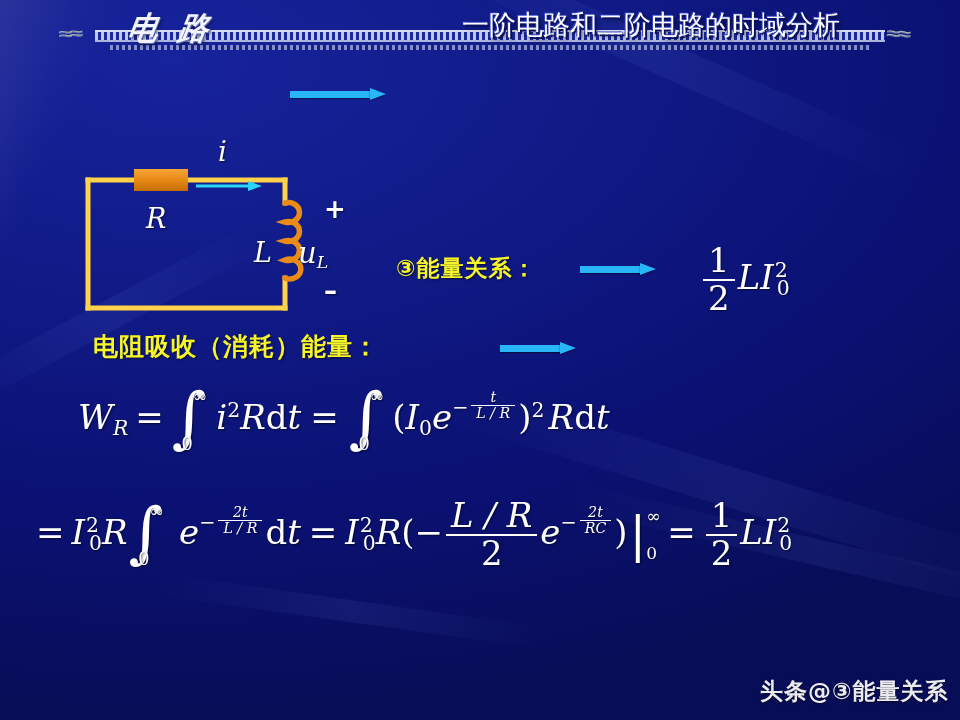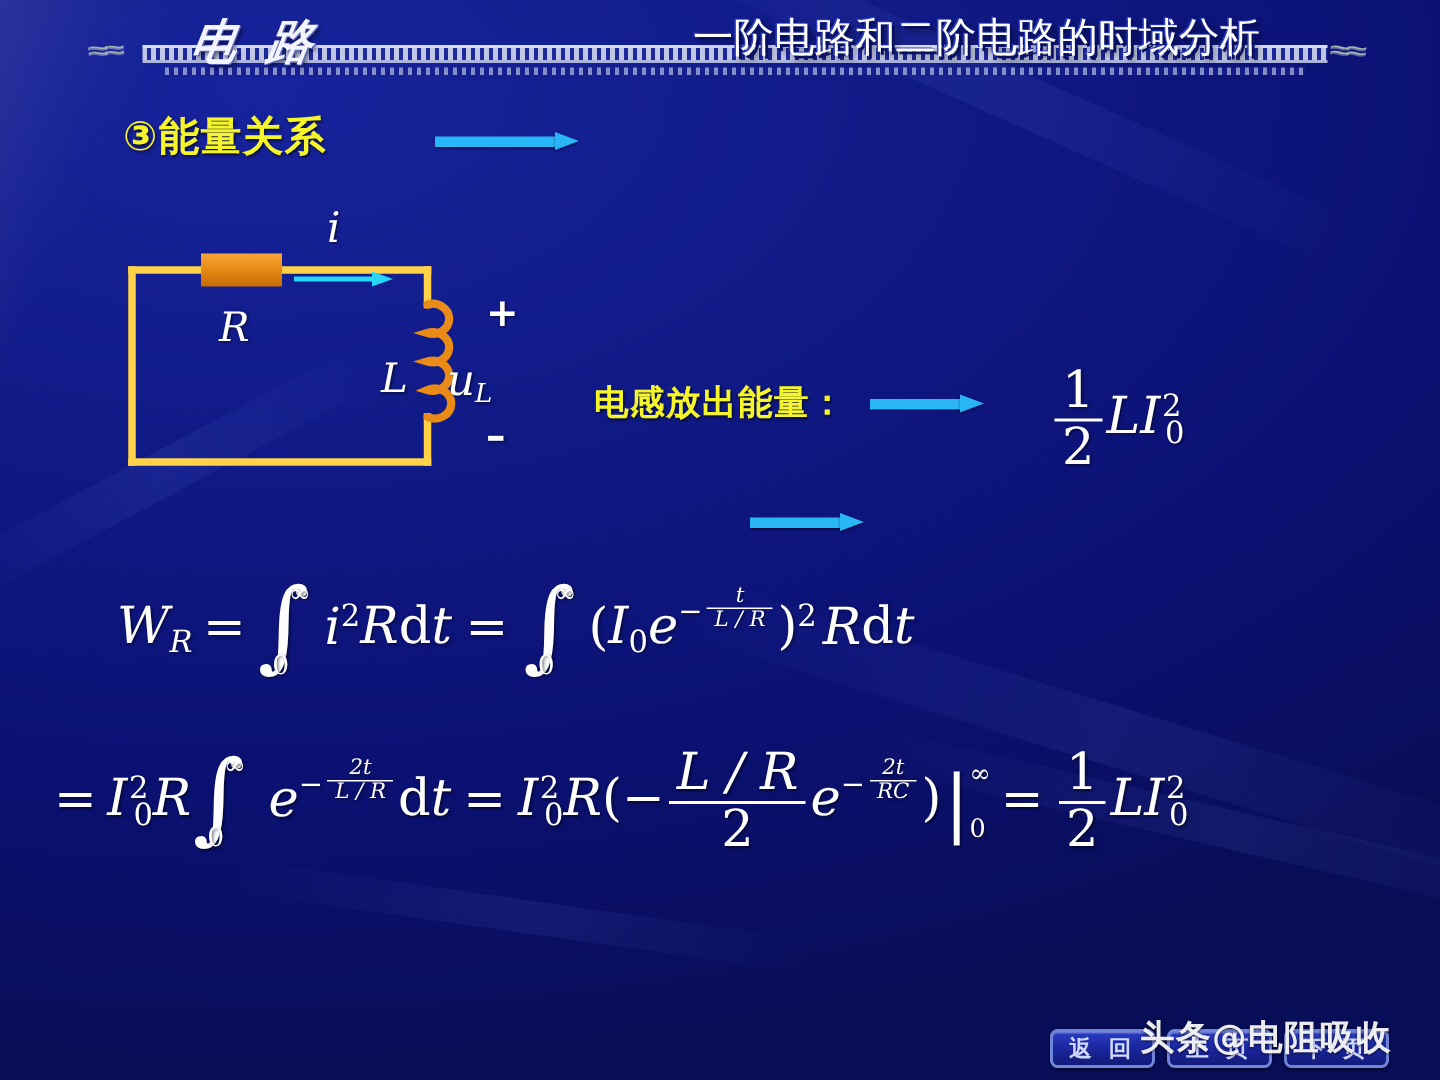--- a/index.html
+++ b/index.html
@@ -287,21 +287,20 @@
 
   <div id="header">
     <div class="hdr-rule"></div>
     <div class="hdr-rule2"></div>
     <div class="hdr-flourish left">≈≈</div>
     <div class="hdr-flourish right">≈≈</div>
     <div id="brand-logo">电 路</div>
     <div id="header-title">一阶电路和二阶电路的时域分析</div>
   </div>
 
-  <div class="cn-yellow" id="item3-label">③能量关系</div>
 
   <div class="arrow" id="arrow-item3">
     <div class="shaft"></div>
       <div class="head"></div>
   </div>
 
 
 
   <div id="circuit">
     <svg width="300" height="195" viewBox="0 0 300 195">
@@ -351,40 +350,36 @@
     <div style="position:absolute;left:226px;top:96px;font-family:'DejaVu Serif','Liberation Serif',serif;
                 font-style:italic;font-size:29px;color:#fff;text-shadow:1px 1px 2px rgba(0,0,0,0.6);"><span>u</span><sub>L</sub></div>
 
     <div style="position:absolute;left:252px;top:54px;font-family:'DejaVu Sans','Liberation Sans',sans-serif;
                 font-size:26px;font-weight:bold;color:#fff;text-shadow:1px 1px 2px rgba(0,0,0,0.6);">+</div>
 
     <div style="position:absolute;left:252px;top:136px;font-family:'DejaVu Sans','Liberation Sans',sans-serif;
                 font-size:26px;font-weight:bold;color:#fff;text-shadow:1px 1px 2px rgba(0,0,0,0.6);">–</div>
   </div>
 
-  <div class="cn-yellow" id="ind-energy-label">电感放出能量：</div>
+  <div class="cn-yellow" id="ind-energy-label">③能量关系：</div>
 
   <div class="arrow" id="arrow-ind">
     <div class="shaft"></div>
       <div class="head"></div>
   </div>
 
   <div class="math" id="eq-ind-energy"><span class="frac"><span class="num mup">1</span><span class="den mup">2</span></span><span class="mi">LI</span><sup style="margin-left:1px">2</sup><sub style="margin-left:-11px;font-style:normal">0</sub></div>
 
+  <div class="cn-yellow" id="res-energy-label">电阻吸收（消耗）能量：</div>
 
   <div class="arrow" id="arrow-res">
     <div class="shaft"></div>
       <div class="head"></div>
   </div>
 
   <div class="math" id="eq-wr-line1"><span class="mi">W</span><sub>R</sub><span class="mup" style="margin:0 7px">=</span><span class="intg"><span class="sym">∫</span><span class="lim-top">∞</span><span class="lim-bot">0</span></span><span class="mi" style="margin-left:7px">i</span><sup>2</sup><span class="mi">R</span><span class="mup">d</span><span class="mi">t</span><span class="mup" style="margin:0 9px">=</span><span class="intg"><span class="sym">∫</span><span class="lim-top">∞</span><span class="lim-bot">0</span></span><span class="mup" style="margin-left:6px">(</span><span class="mi">I</span><sub style="font-style:normal">0</sub><span class="mi">e</span><span class="expo-wrap"><span class="mup" style="font-size:0.6em">−</span><span class="frac small-frac"><span class="num mi">t</span><span class="den mi">L / R</span></span></span><span class="mup">)</span><sup>2</sup><span class="mi" style="margin-left:4px">R</span><span class="mup">d</span><span class="mi">t</span></div>
 
   <div class="math" id="eq-wr-line2"><span class="mup" style="margin-right:7px">=</span><span class="mi">I</span><sup style="margin-left:1px">2</sup><sub style="margin-left:-10px;font-style:normal">0</sub><span class="mi">R</span><span class="intg"><span class="sym">∫</span><span class="lim-top">∞</span><span class="lim-bot">0</span></span><span class="mi" style="margin-left:13px">e</span><span class="expo-wrap"><span class="mup" style="font-size:0.6em">−</span><span class="frac small-frac"><span class="num mi">2t</span><span class="den mi">L / R</span></span></span><span class="mup">d</span><span class="mi">t</span><span class="mup" style="margin:0 8px">=</span><span class="mi">I</span><sup style="margin-left:1px">2</sup><sub style="margin-left:-10px;font-style:normal">0</sub><span class="mi">R</span><span class="mup">(</span><span class="mup">−</span><span class="frac"><span class="num mi">L / R</span><span class="den mup">2</span></span><span class="mi">e</span><span class="expo-wrap"><span class="mup" style="font-size:0.6em">−</span><span class="frac small-frac"><span class="num mi">2t</span><span class="den mi">RC</span></span></span><span class="mup">)</span><span class="evalbar"><span class="bar mup">|</span><span class="lim-top">∞</span><span class="lim-bot">0</span></span><span class="mup" style="margin:0 7px">=</span><span class="frac"><span class="num mup">1</span><span class="den mup">2</span></span><span class="mi">LI</span><sup style="margin-left:1px">2</sup><sub style="margin-left:-11px;font-style:normal">0</sub></div>
 
-  <div id="nav">
-    <div class="nav-btn">返 回</div>
-    <div class="nav-btn">上 页</div>
-    <div class="nav-btn">下 页</div>
-  </div>
-
-  <div id="watermark">头条@电阻吸收</div>
+
+  <div id="watermark">头条@③能量关系</div>
 
 </div>
 
 </body></html>

